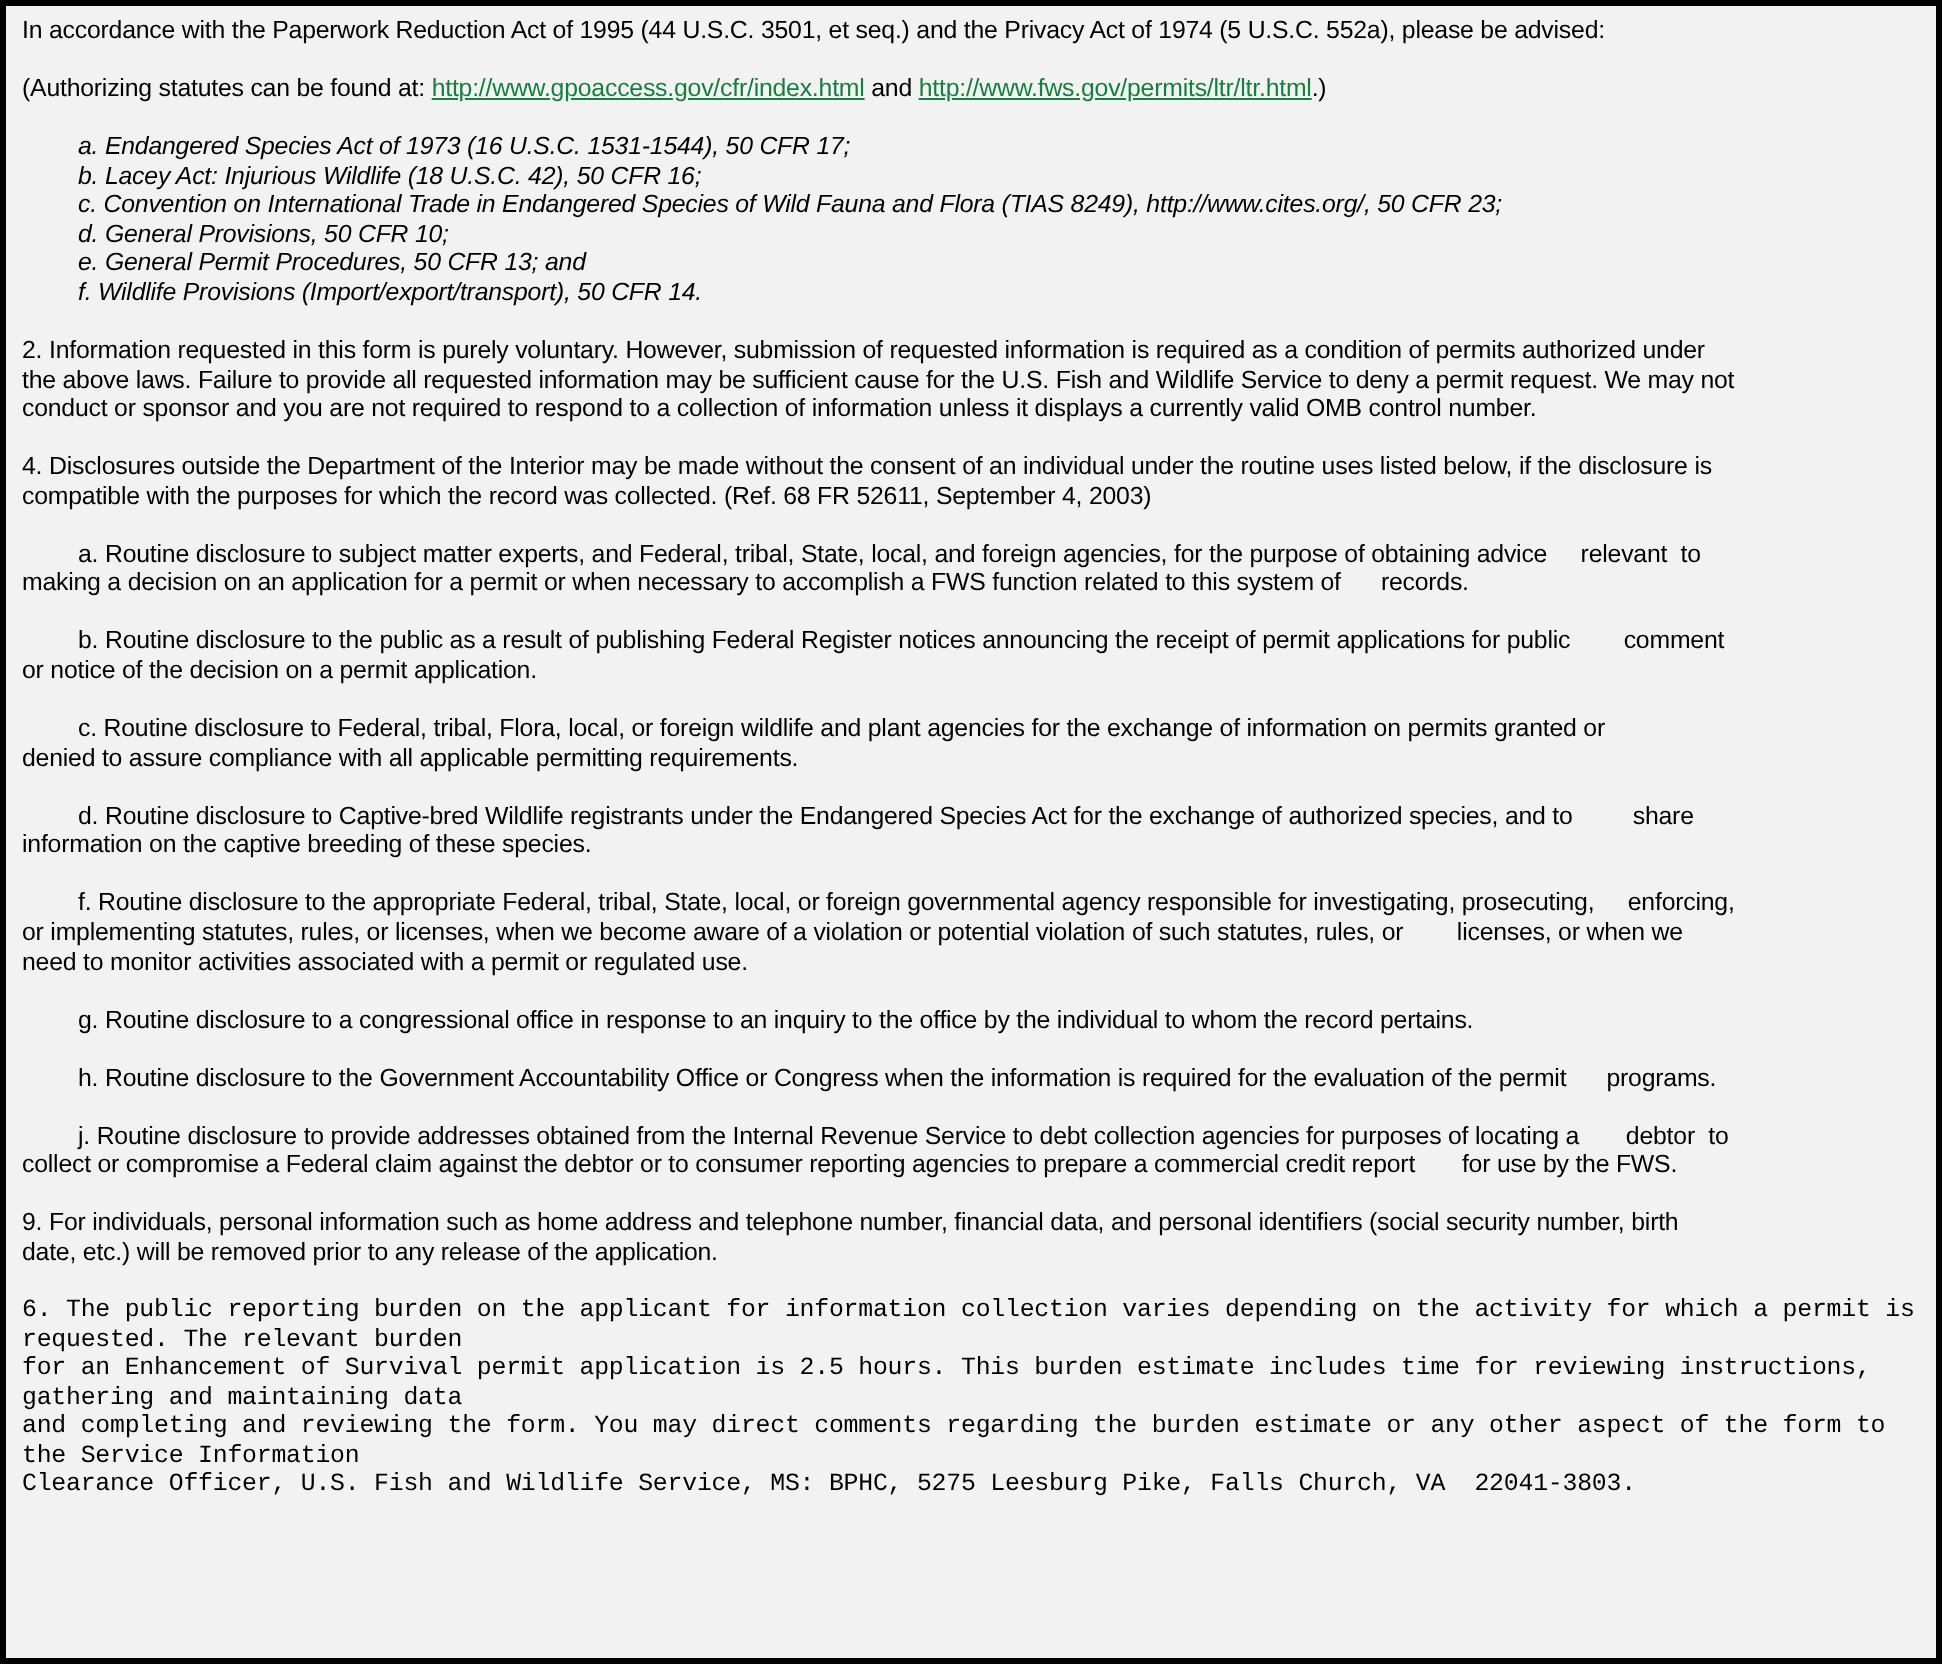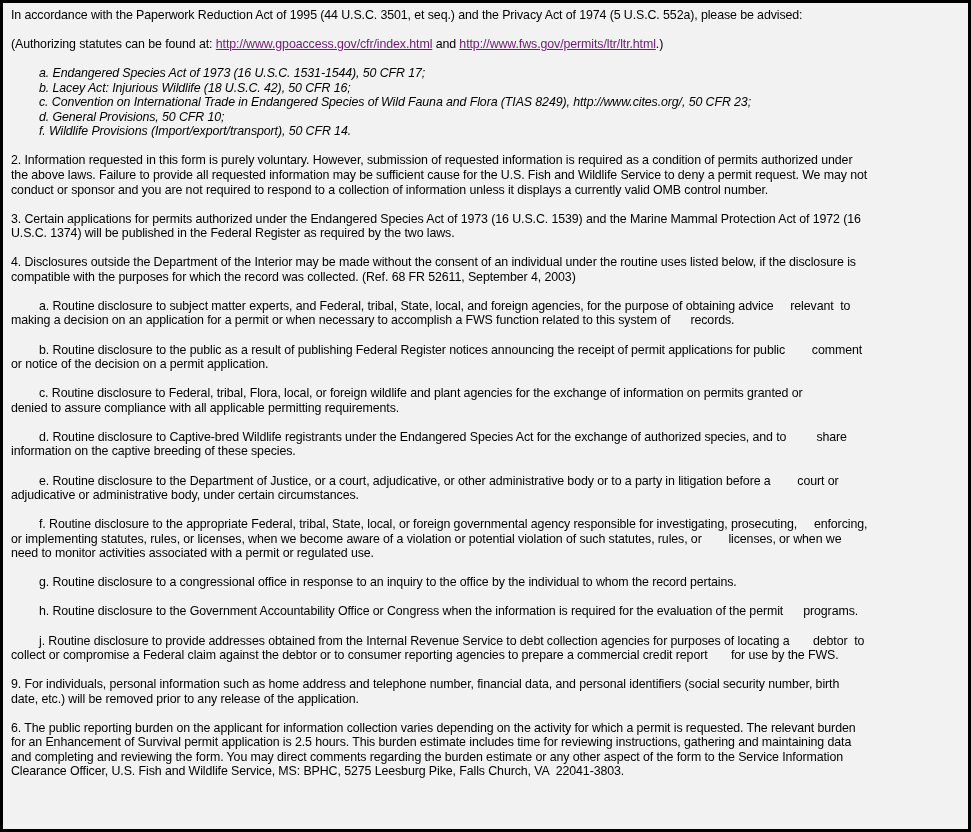--- a/index.html
+++ b/index.html
@@ -19,74 +19,72 @@
     line-height: 14.55px;
     color: #000000;
     letter-spacing: -0.1px;
     overflow: hidden;
   }
   .blk {
     margin: 0 0 14.55px 0;
   }
   .blk:last-child {
     margin-bottom: 16px;
+    font-family: Liberation Mono, monospace;
   }
   .para, .line, .statute {
     white-space: pre-wrap;
   }
   .sub {
     text-indent: 28px;
     margin-top: 13px;
   }
   .statutes {
     padding-left: 28px;
     font-style: italic;
   }
   .doc-link {
-    color: #701a75;
+    color: #15803d;
     text-decoration: underline;
     cursor: pointer;
   }
 </style>
 </head>
 <body>
 
 <div class="page">
 
   <div class="para blk">In accordance with the Paperwork Reduction Act of 1995 (44 U.S.C. 3501, et seq.) and the Privacy Act of 1974 (5 U.S.C. 552a), please be advised:</div>
 
   <div class="blk">
     <div class="line"><span>(Authorizing statutes can be found at: </span><a class="doc-link">http://www.gpoaccess.gov/cfr/index.html</a><span> and </span><a class="doc-link">http://www.fws.gov/permits/ltr/ltr.html</a><span>.)</span></div>
   </div>
 
   <div class="statutes blk">
     <div class="statute">a. Endangered Species Act of 1973 (16 U.S.C. 1531-1544), 50 CFR 17;</div>
     <div class="statute">b. Lacey Act: Injurious Wildlife (18 U.S.C. 42), 50 CFR 16;</div>
     <div class="statute">c. Convention on International Trade in Endangered Species of Wild Fauna and Flora (TIAS 8249), http://www.cites.org/, 50 CFR 23;</div>
     <div class="statute">d. General Provisions, 50 CFR 10;</div>
+    <div class="statute">e. General Permit Procedures, 50 CFR 13; and</div>
     <div class="statute">f. Wildlife Provisions (Import/export/transport), 50 CFR 14.</div>
   </div>
 
   <div class="para blk">2. Information requested in this form is purely voluntary. However, submission of requested information is required as a condition of permits authorized under
 the above laws. Failure to provide all requested information may be sufficient cause for the U.S. Fish and Wildlife Service to deny a permit request. We may not
 conduct or sponsor and you are not required to respond to a collection of information unless it displays a currently valid OMB control number.</div>
-  <div class="para blk">3. Certain applications for permits authorized under the Endangered Species Act of 1973 (16 U.S.C. 1539) and the Marine Mammal Protection Act of 1972 (16
-U.S.C. 1374) will be published in the Federal Register as required by the two laws.</div>
   <div class="para blk">4. Disclosures outside the Department of the Interior may be made without the consent of an individual under the routine uses listed below, if the disclosure is
 compatible with the purposes for which the record was collected. (Ref. 68 FR 52611, September 4, 2003)</div>
   <div class="para blk sub">a. Routine disclosure to subject matter experts, and Federal, tribal, State, local, and foreign agencies, for the purpose of obtaining advice     relevant  to
 making a decision on an application for a permit or when necessary to accomplish a FWS function related to this system of      records.</div>
   <div class="para blk sub">b. Routine disclosure to the public as a result of publishing Federal Register notices announcing the receipt of permit applications for public        comment
 or notice of the decision on a permit application.</div>
   <div class="para blk sub">c. Routine disclosure to Federal, tribal, Flora, local, or foreign wildlife and plant agencies for the exchange of information on permits granted or
 denied to assure compliance with all applicable permitting requirements.</div>
   <div class="para blk sub">d. Routine disclosure to Captive-bred Wildlife registrants under the Endangered Species Act for the exchange of authorized species, and to         share
 information on the captive breeding of these species.</div>
-  <div class="para blk sub">e. Routine disclosure to the Department of Justice, or a court, adjudicative, or other administrative body or to a party in litigation before a        court or
-adjudicative or administrative body, under certain circumstances.</div>
   <div class="para blk sub">f. Routine disclosure to the appropriate Federal, tribal, State, local, or foreign governmental agency responsible for investigating, prosecuting,     enforcing,
 or implementing statutes, rules, or licenses, when we become aware of a violation or potential violation of such statutes, rules, or        licenses, or when we
 need to monitor activities associated with a permit or regulated use.</div>
   <div class="para blk sub">g. Routine disclosure to a congressional office in response to an inquiry to the office by the individual to whom the record pertains.</div>
   <div class="para blk sub">h. Routine disclosure to the Government Accountability Office or Congress when the information is required for the evaluation of the permit      programs.</div>
   <div class="para blk sub">j. Routine disclosure to provide addresses obtained from the Internal Revenue Service to debt collection agencies for purposes of locating a       debtor  to
 collect or compromise a Federal claim against the debtor or to consumer reporting agencies to prepare a commercial credit report       for use by the FWS.</div>
   <div class="para blk">9. For individuals, personal information such as home address and telephone number, financial data, and personal identifiers (social security number, birth
 date, etc.) will be removed prior to any release of the application.</div>
   <div class="para blk">6. The public reporting burden on the applicant for information collection varies depending on the activity for which a permit is requested. The relevant burden

